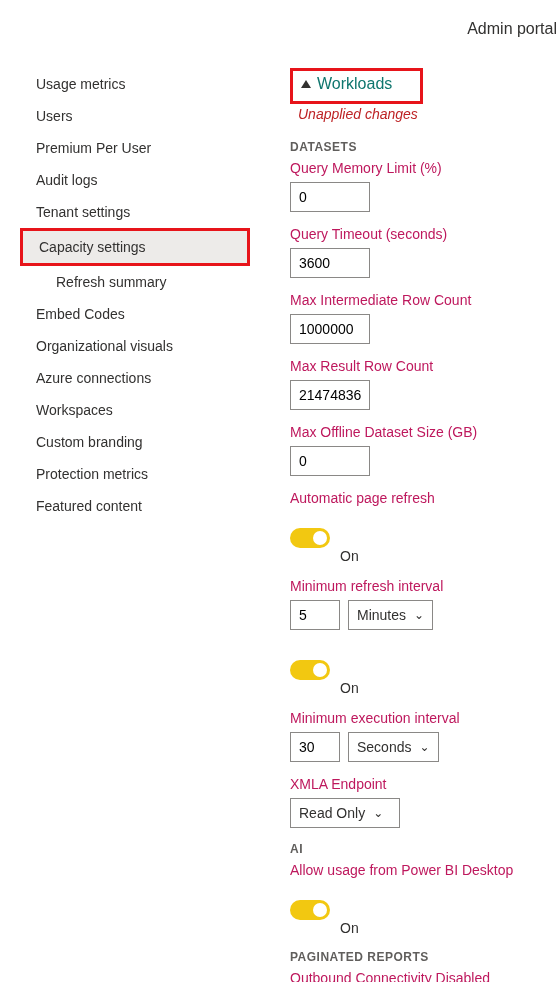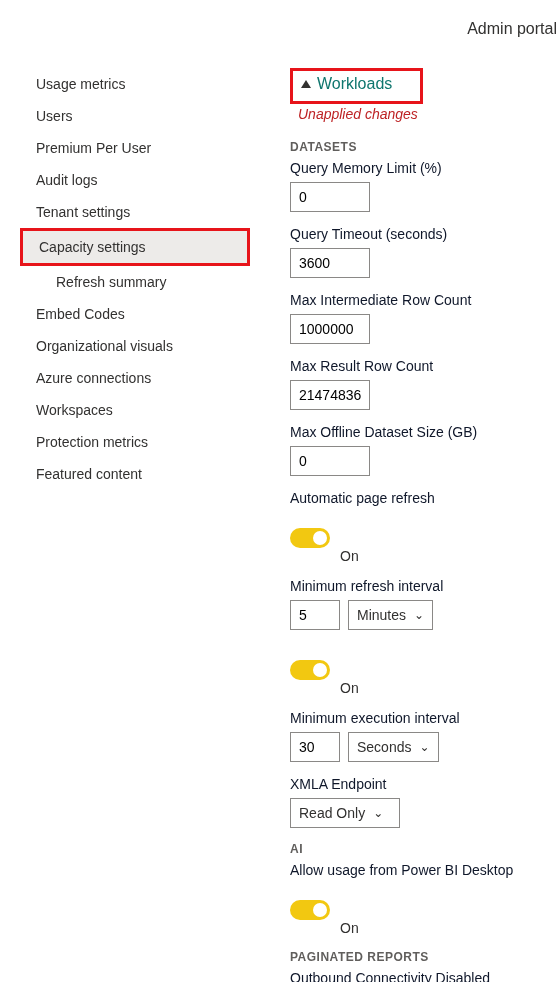--- a/index.html
+++ b/index.html
@@ -76,21 +76,21 @@
     }
     .group-label {
       font-size: 12px;
       font-weight: 600;
       letter-spacing: 0.5px;
       color: #605e5c;
       margin-bottom: 6px;
     }
     .field-label {
       font-size: 14px;
-      color: #0f172a;
+      color: #be185d;
       margin-bottom: 6px;
     }
     .text-input {
       border: 1px solid #8a8886;
       padding: 4px 8px;
       font-size: 14px;
       width: 80px;
       height: 30px;
       margin-bottom: 14px;
       font-family: inherit;
@@ -193,20 +193,21 @@
     <div class="sidebar-item">Audit logs</div>
     <div class="sidebar-item">Tenant settings</div>
     <div class="highlight-box">
       <div class="sidebar-item active">Capacity settings</div>
     </div>
     <div class="sidebar-item sub">Refresh summary</div>
     <div class="sidebar-item">Embed Codes</div>
     <div class="sidebar-item">Organizational visuals</div>
     <div class="sidebar-item">Azure connections</div>
     <div class="sidebar-item">Workspaces</div>
+    <div class="sidebar-item">Custom branding</div>
     <div class="sidebar-item">Protection metrics</div>
     <div class="sidebar-item">Featured content</div>
   </div>
 
   <div class="content">
     <div class="section-header-wrap">
       <div class="section-header">
         <span class="triangle"></span>
         <span class="section-title">Workloads</span>
       </div>

